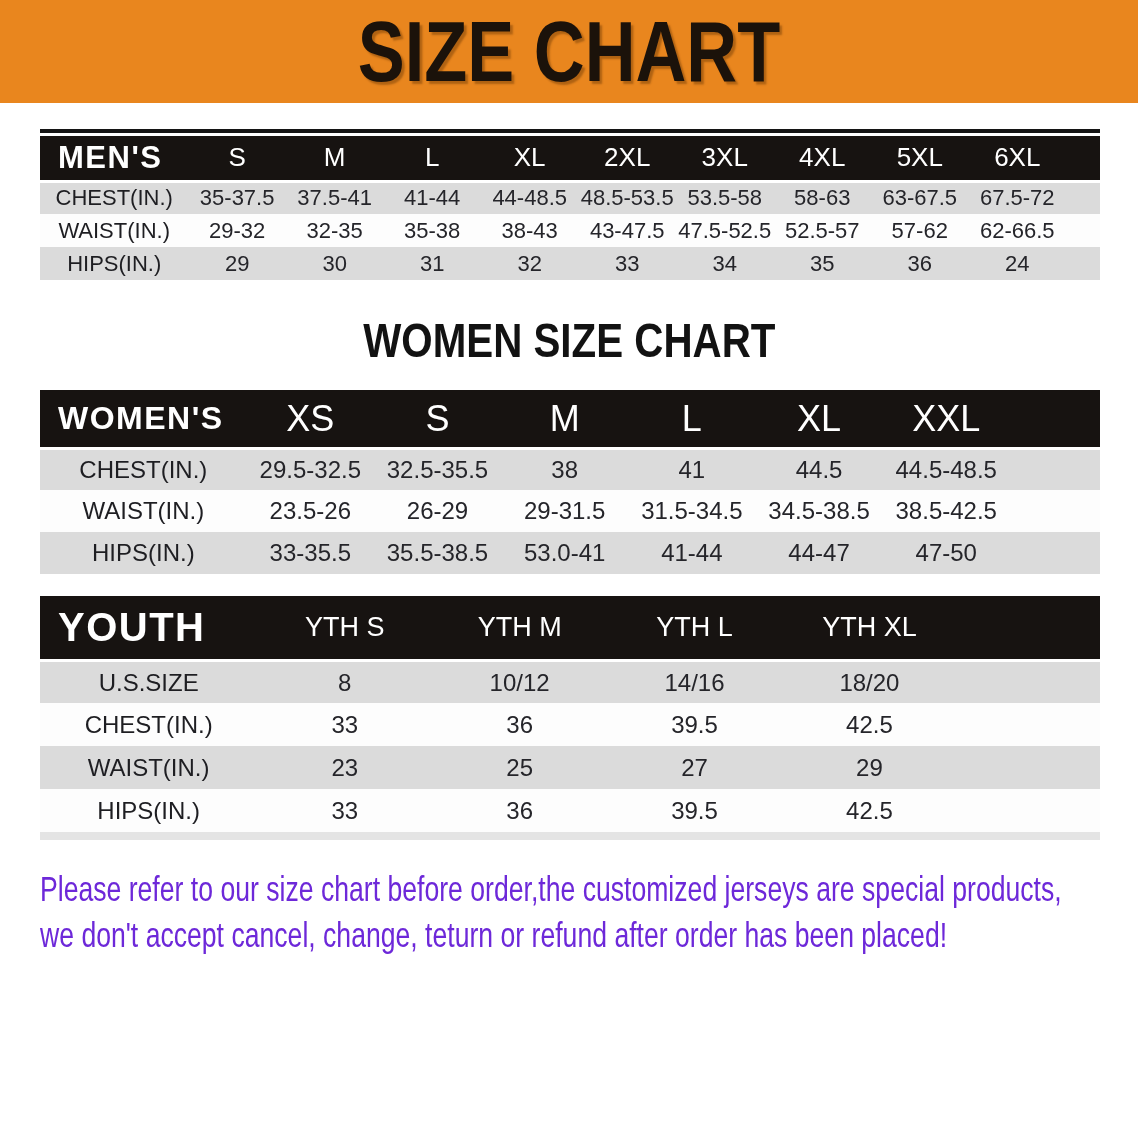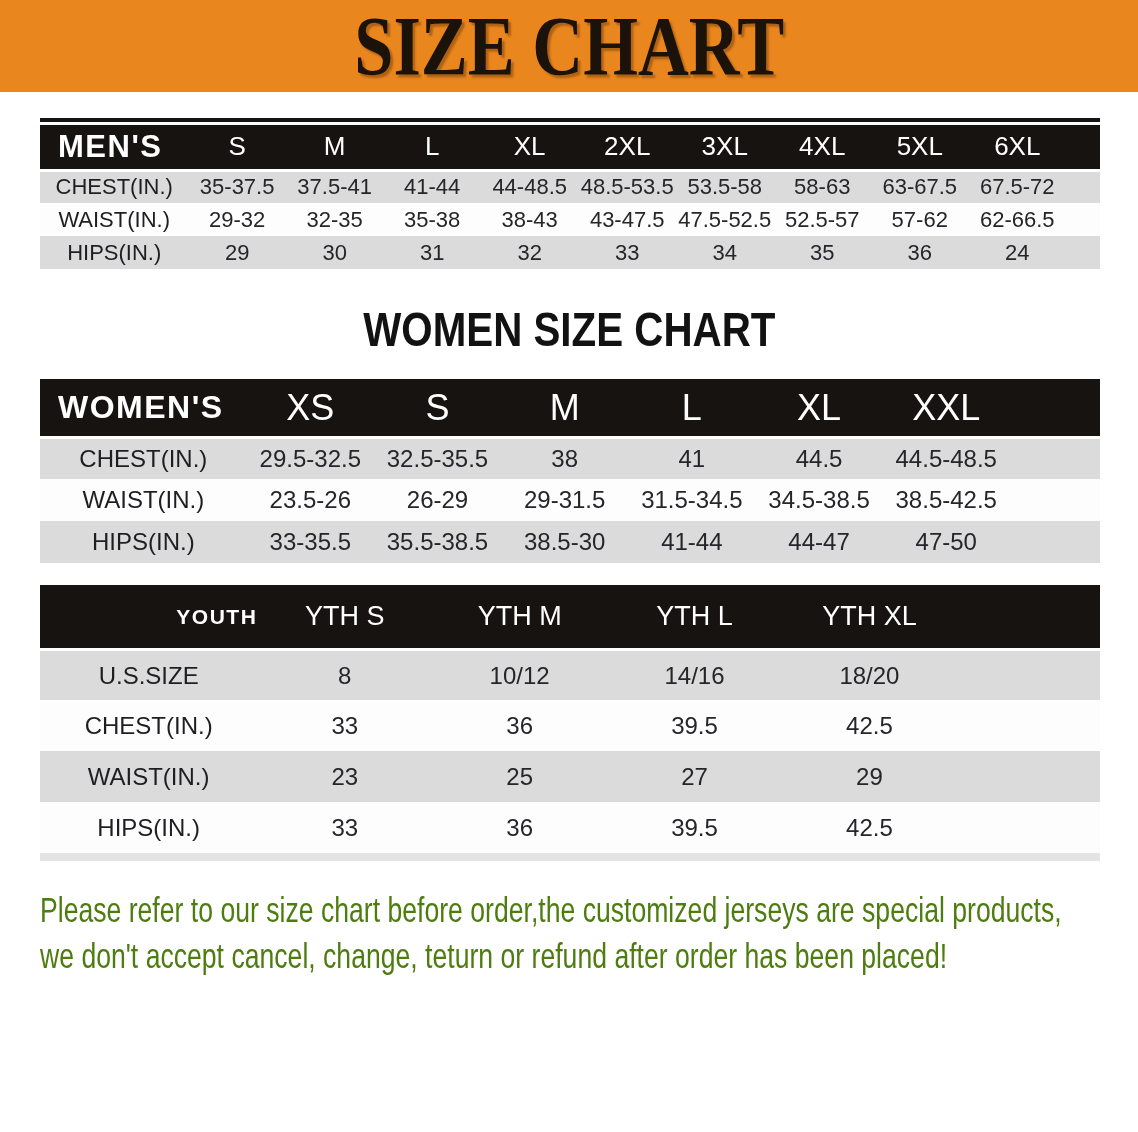--- a/index.html
+++ b/index.html
@@ -4,22 +4,22 @@
 <style>
   * { box-sizing: border-box; }
   html,body { margin:0; padding:0; }
   .page {
     width:1138px; height:1132px; background:#ffffff; overflow:hidden;
     font-family:"Liberation Sans", sans-serif; position:relative;
   }
 
   
   .banner {
-    height:92px; background:#E9861E;
-    display:flex; align-items:center; justify-content:center;font-family:Liberation Serif, serif;
+    height:103px; background:#E9861E;
+    display:flex; align-items:center; justify-content:center;
   }
   .banner-title {
     display:inline-block; white-space:nowrap;
     font-size:80px; font-weight:bold; color:#1b120a;
     transform:scale(0.88,1.06);
     text-shadow:3px 3px 2px rgba(90,45,0,0.40);
   }
 
   
   .section-heading { text-align:center; margin:0; line-height:1.05; }
@@ -46,37 +46,37 @@
   .tw-men   thead th { height:45px; font-size:26px; }
   .tw-women thead th { height:58px; font-size:36px; }
   .tw-youth thead th { height:64px; font-size:27px; }
 
   th.tlabel {
     text-align:left; padding-left:18px;
     font-weight:bold; letter-spacing:1.5px;
   }
   .tw-men   th.tlabel { font-size:31px; }
   .tw-women th.tlabel { font-size:32px; }
-  .tw-youth th.tlabel { font-size:21px;text-align:right; }
+  .tw-youth th.tlabel { font-size:40px; }
 
   tbody tr:nth-child(odd)  { background:#DBDBDB; }
   tbody tr:nth-child(even) { background:#FDFDFD; }
   tbody tr:first-child td  { border-top:3px solid #ffffff; }
 
   .tw-men   tbody tr { height:33px; font-size:22px; }
   .tw-women tbody tr { height:42px; font-size:24px; }
-  .tw-youth tbody tr { height:51px; font-size:24px; }
+  .tw-youth tbody tr { height:43px; font-size:24px; }
 
   td { text-align:center; color:#25252a; padding:0; }
   td.rlabel { color:#1e1e22; }
 
   .bottom-strip { height:8px; background:#E4E4E4; }
 
   
-  .notice { margin:26px 20px 0 40px; color:#4d7c0f; }
+  .notice { margin:26px 20px 0 40px; color:#6d28d9; }
   .notice .nline {
     font-size:35px; line-height:46px; white-space:nowrap;
     transform:scaleX(0.76); transform-origin:0 50%;
   }
 </style>
 </head>
 <body>
 
 <div class="page">
 
@@ -206,21 +206,21 @@
           <td>29-31.5</td>
           <td>31.5-34.5</td>
           <td>34.5-38.5</td>
           <td>38.5-42.5</td>
           <td></td>
         </tr>
         <tr>
           <td class="rlabel">HIPS(IN.)</td>
           <td>33-35.5</td>
           <td>35.5-38.5</td>
-          <td>38.5-30</td>
+          <td>53.0-41</td>
           <td>41-44</td>
           <td>44-47</td>
           <td>47-50</td>
           <td></td>
         </tr>
       </tbody>
     </table>
   </div>
 
 

